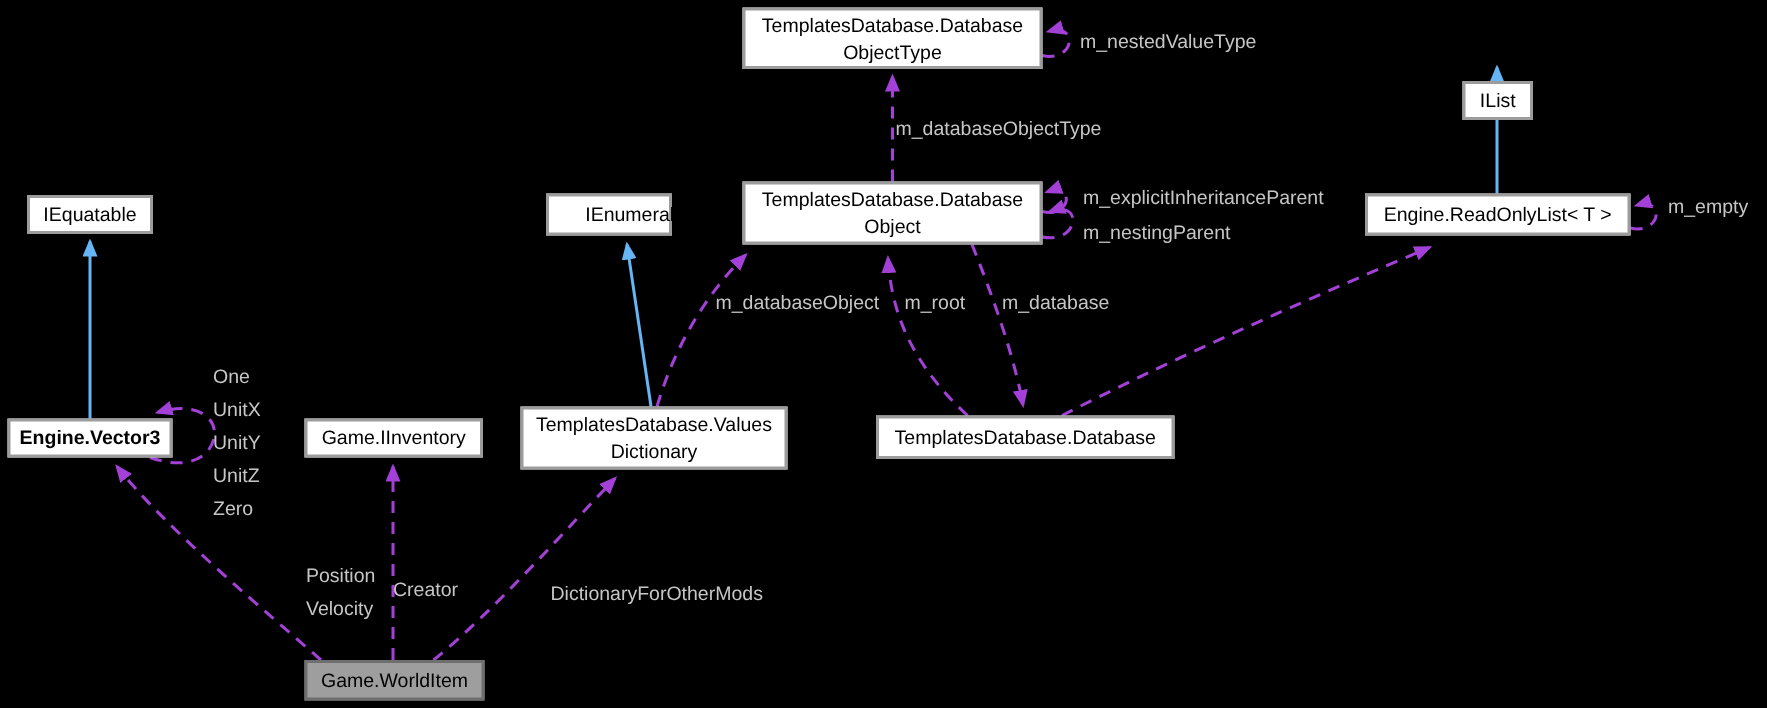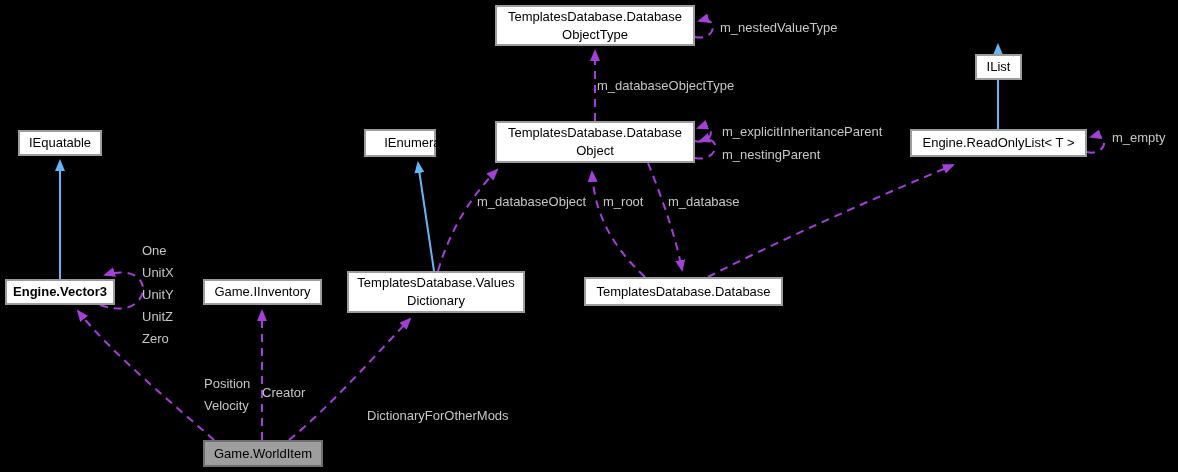--- a/index.html
+++ b/index.html
@@ -69,21 +69,21 @@
     <path class="use" d="M 708,277 C 790,235 880,196 953,165" marker-end="url(#ap)"></path>
     <path class="use" d="M 214,440 C 180,410 110,352 78,311" marker-end="url(#ap)"></path>
     <path class="use" d="M 262,440 L 262,311" marker-end="url(#ap)"></path>
     <path class="use" d="M 289,440 C 330,407 378,352 410,319" marker-end="url(#ap)"></path>
   </svg>
 
   <div class="node" style="left:495px; top:5px;  width:200px; height:41px;">TemplatesDatabase.Database
 ObjectType</div>
   <div class="node" style="left:975px; top:14px; width:47px;  height:26px;margin-top:40px;">IList</div>
   <div class="node" style="left:18px;  top:130px; width:84px;  height:26px;">IEquatable</div>
-  <div class="node" style="left:364px; top:129px; width:72px;  height:28px;padding-left:42px;">IEnumerable</div>
+  <div class="node" style="left:364px; top:129px; width:84px;  height:28px;padding-left:42px;">IEnumerable</div>
   <div class="node" style="left:495px; top:121px; width:200px; height:42px;">TemplatesDatabase.Database
 Object</div>
   <div class="node" style="left:910px; top:129px; width:177px; height:28px;">Engine.ReadOnlyList&lt; T &gt;</div>
   <div class="node" style="left:5px;   top:279px; width:110px; height:26px;font-weight:bold;">Engine.Vector3</div>
   <div class="node" style="left:203px; top:279px; width:119px; height:26px;">Game.IInventory</div>
   <div class="node" style="left:347px; top:271px; width:178px; height:42px;">TemplatesDatabase.Values
 Dictionary</div>
   <div class="node" style="left:584px; top:277px; width:199px; height:29px;">TemplatesDatabase.Database</div>
   <div class="node focus" style="left:203px; top:440px; width:120px; height:27px;">Game.WorldItem</div>
 
@@ -96,15 +96,15 @@
   <div class="elabel" style="left:603px;  top:194px;">m_root</div>
   <div class="elabel" style="left:668px;  top:194px;">m_database</div>
   <div class="elabel multi" style="left:142px; top:240px;">One
 UnitX
 UnitY
 UnitZ
 Zero</div>
   <div class="elabel multi" style="left:204px; top:373px;">Position
 Velocity</div>
   <div class="elabel" style="left:262px;  top:385px;">Creator</div>
-  <div class="elabel" style="left:367px;  top:408px;">DictionaryForOtherMods</div>
+  <div class="elabel" style="left:367px;  top:388px;">DictionaryForOtherMods</div>
 
 </div>
 
 </body></html>

